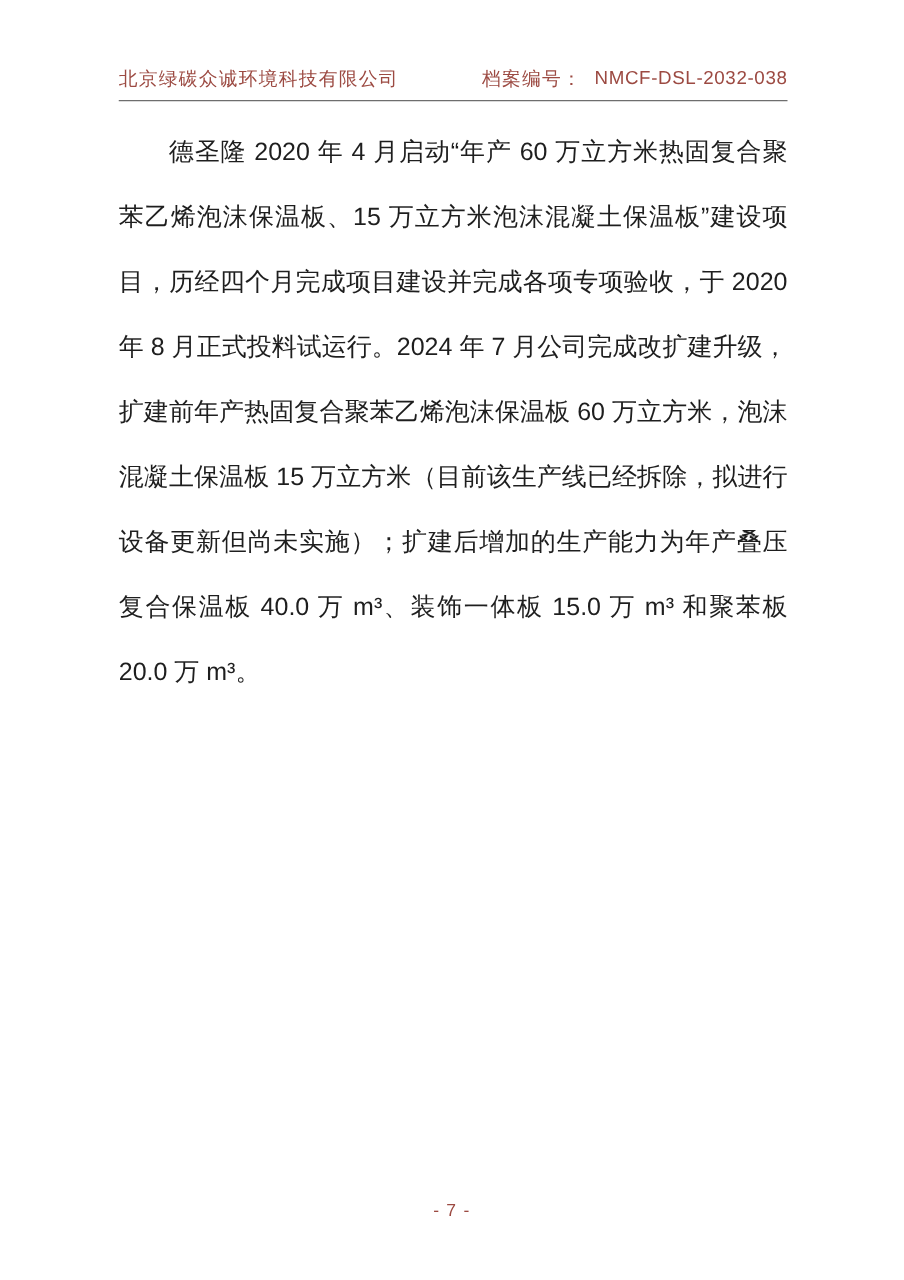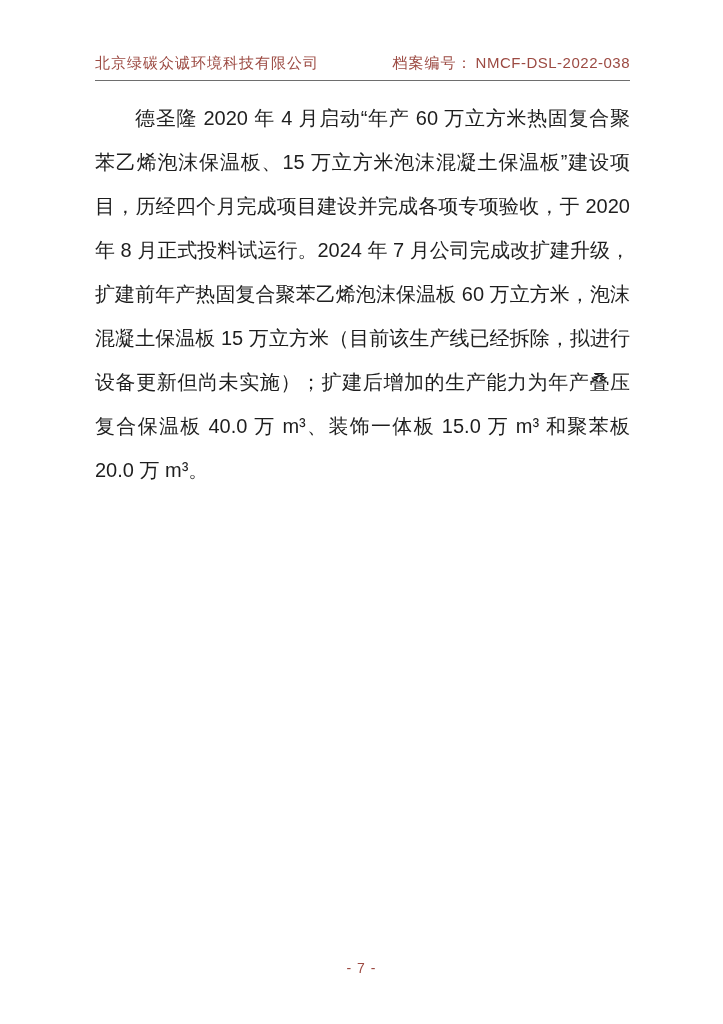--- a/index.html
+++ b/index.html
@@ -29,32 +29,32 @@
     color: #9c4a42;
     padding-bottom: 7px;
     border-bottom: 1px solid #6e6e6e;
   }
   .header .company {
     white-space: nowrap;
   }
   .header .archive {
     white-space: nowrap;
     display: flex;
-    gap: 3px;
+    gap: 10px;
   }
   .header .archive-number {
     letter-spacing: 0.5px;
   }
   .body-text {
     position: absolute;
     left: 95px;
     right: 93px;
     top: 88px;
     font-size: 20px;
-    line-height: 44px;
+    line-height: 52px;
     color: #1e1e1e;
     text-align: justify;
     text-justify: inter-character;
   }
   .body-text p {
     margin: 0;
     text-indent: 2em;
   }
   .footer {
     position: absolute;
@@ -69,21 +69,21 @@
 </style>
 </head>
 <body>
 
 <div class="page">
 
   <div class="header">
     <span class="company">北京绿碳众诚环境科技有限公司</span>
     <span class="archive">
       <span>档案编号：</span>
-      <span class="archive-number">NMCF-DSL-2022-038</span>
+      <span class="archive-number">NMCF-DSL-2032-038</span>
     </span>
   </div>
 
   <div class="body-text">
     <p>德圣隆 2020 年 4 月启动“年产 60 万立方米热固复合聚苯乙烯泡沫保温板、15 万立方米泡沫混凝土保温板”建设项目，历经四个月完成项目建设并完成各项专项验收，于 2020 年 8 月正式投料试运行。2024 年 7 月公司完成改扩建升级，扩建前年产热固复合聚苯乙烯泡沫保温板 60 万立方米，泡沫混凝土保温板 15 万立方米（目前该生产线已经拆除，拟进行设备更新但尚未实施）；扩建后增加的生产能力为年产叠压复合保温板 40.0 万 m³、装饰一体板 15.0 万 m³ 和聚苯板 20.0 万 m³。</p>
   </div>
 
   <div class="footer">
     <span>- 7 -</span>
   </div>

